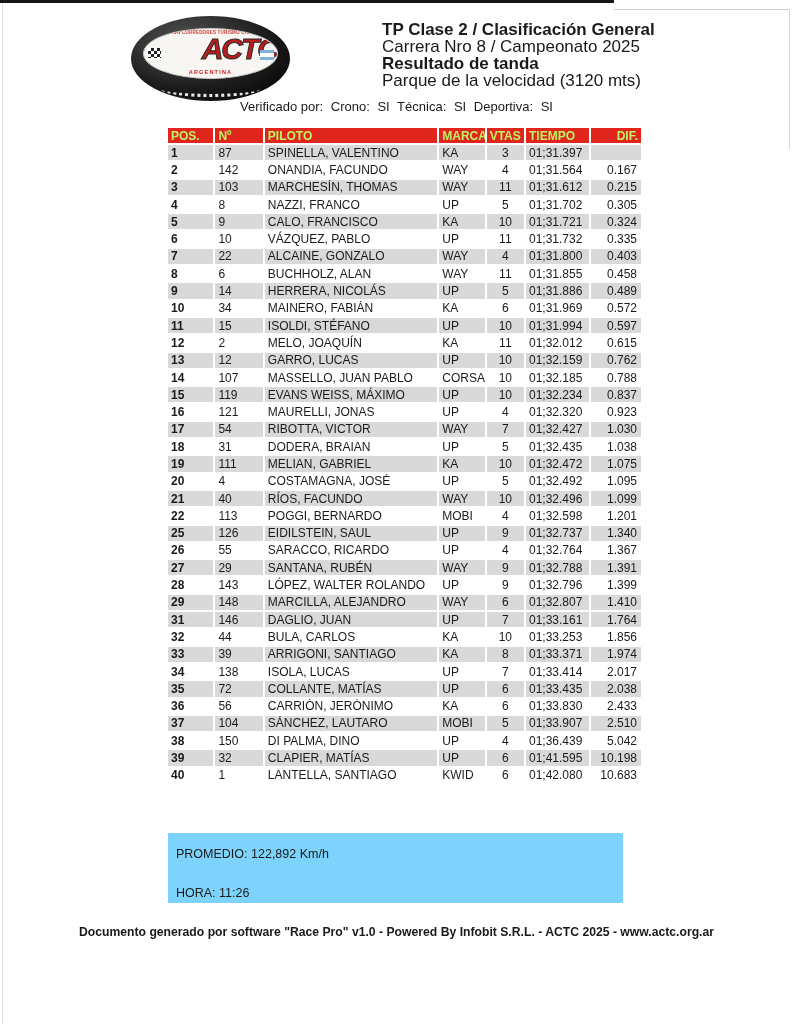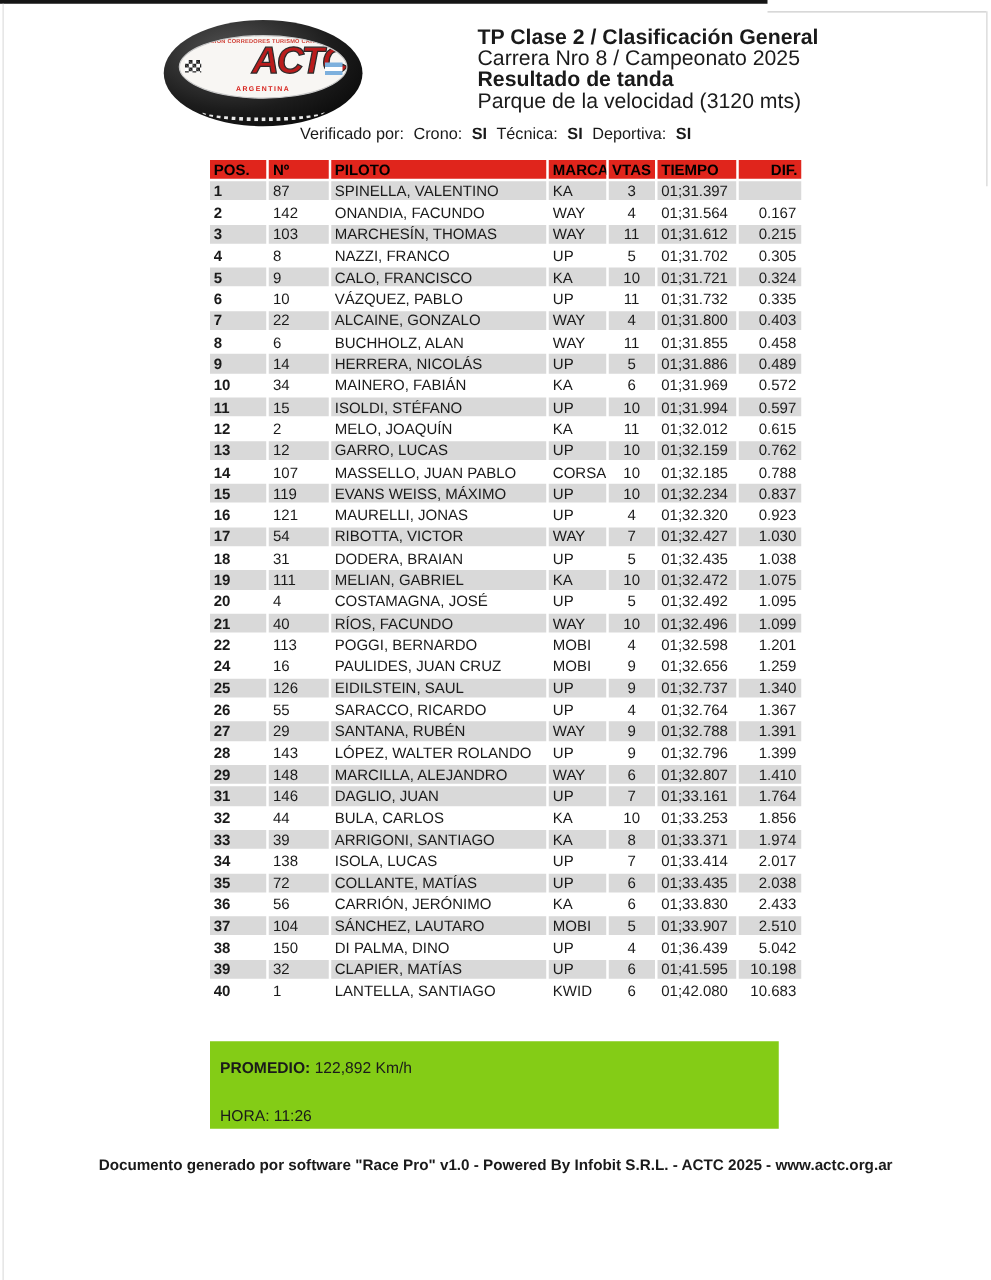--- a/index.html
+++ b/index.html
@@ -36,38 +36,38 @@
     background:linear-gradient(180deg,#7db0dd 0%,#7db0dd 33%,#fff 33%,#fff 66%,#7db0dd 66%,#7db0dd 100%); }
 
   
   .titles { position:absolute; left:338px; top:21px; font-size:17px; line-height:17px;margin-left:44px; }
   .titles .bold { font-weight:bold; }
 
   
   .verification { position:absolute; top:99px; left:0; width:100%; text-align:center; font-size:13px; }
   .verification span { margin-right:4px; }
   .verification span:last-child { margin-right:0; }
-  .b { font-weight:bold; }
+  .b { font-weight:normal; }
 
   
   table.results { position:absolute; left:166px; top:126px; width:477px;
     border-collapse:separate; border-spacing:2px; table-layout:fixed; }
-  .results th { background:#e0251c; color:#000000; font-weight:bold; font-size:12px;
+  .results th { background:#e0251c; color:#bef264; font-weight:bold; font-size:12px;
     text-align:left; padding:0 3px; height:15px; vertical-align:middle; white-space:nowrap; overflow:hidden; }
   .results th.h-dif { text-align:right;margin-top:15px; }
   .results td { font-size:12px; height:15.3px; padding:0 3px; vertical-align:middle;
     white-space:nowrap; overflow:hidden; background:#ffffff; }
   .results tr.shaded td { background:#d9d9d9; }
   .results td.c-pos { font-weight:bold; }
   .results td.c-vtas { text-align:center; }
   .results td.c-dif { text-align:right; padding-right:4px; }
 
   
   .summary-box { position:absolute; left:168px; top:833px; width:455px; height:70px;
-    background:#84cc16; font-size:12.5px; }
+    background:#7dd3fc; font-size:12.5px; }
   .summary-line1 { position:absolute; left:8px; top:14px; }
   .summary-line2 { position:absolute; left:8px; top:53px; }
 
   
   .doc-footer { position:absolute; top:925px; left:0; width:100%; text-align:center;
     font-weight:bold; font-size:12.2px; }
 </style>
 </head>
 <body>
 
@@ -342,29 +342,20 @@
     <td class="c-pos">22</td>
     <td>113</td>
     <td>POGGI, BERNARDO</td>
     <td>MOBI</td>
     <td class="c-vtas">4</td>
     <td>01;32.598</td>
     <td class="c-dif">1.201</td>
   </tr>
 
 
-  <tr class="plain">
-    <td class="c-pos">24</td>
-    <td>16</td>
-    <td>PAULIDES, JUAN CRUZ</td>
-    <td>MOBI</td>
-    <td class="c-vtas">9</td>
-    <td>01;32.656</td>
-    <td class="c-dif">1.259</td>
-  </tr>
 
   <tr class="shaded">
     <td class="c-pos">25</td>
     <td>126</td>
     <td>EIDILSTEIN, SAUL</td>
     <td>UP</td>
     <td class="c-vtas">9</td>
     <td>01;32.737</td>
     <td class="c-dif">1.340</td>
   </tr>

